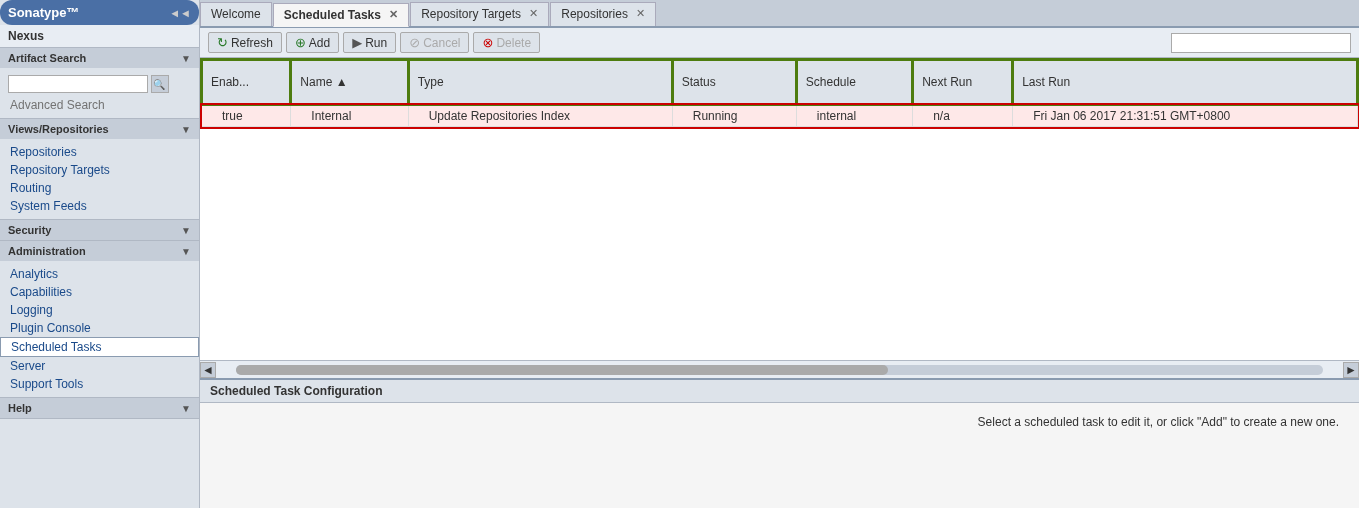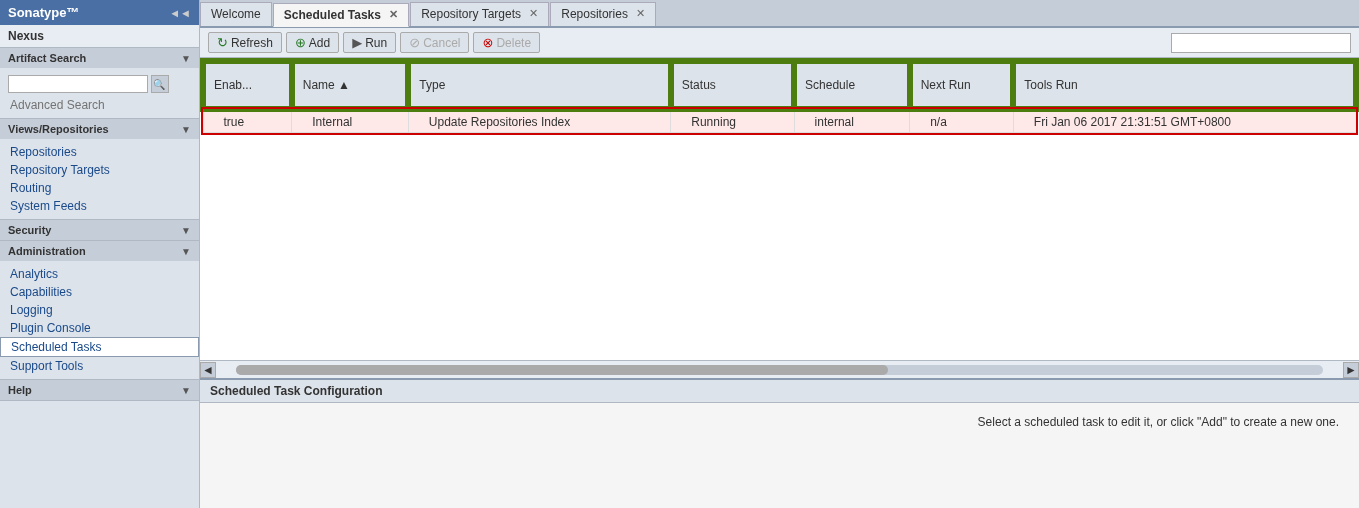--- a/index.html
+++ b/index.html
@@ -3,21 +3,21 @@
   <meta charset="utf-8">
   <style>
     * { box-sizing: border-box; margin: 0; padding: 0; }
     body { font-family: Arial, sans-serif; font-size: 12px; background: #f0f0f0; color: #333; overflow: hidden; }
 
     
     .app-container { display: flex; height: 508px; width: 1359px; }
 
     
     .sidebar { width: 200px; min-width: 200px; background: #dde3ea; border-right: 1px solid #b0b8c4; display: flex; flex-direction: column; overflow-y: auto; }
-    .sidebar-header { background: #4a6fa5; color: white; font-size: 13px; font-weight: bold; padding: 5px 8px; display: flex; justify-content: space-between; align-items: center; }
+    .sidebar-header { background: #4a6fa5; color: white; font-size: 13px; font-weight: bold; padding: 5px 8px; display: flex; justify-content: space-between; align-items: center; border-radius: 12px; }
     .sidebar-header-arrows { color: #ccc; font-size: 11px; cursor: pointer; }
     .sidebar-tab { background: #c5cdd8; border-bottom: 1px solid #b0b8c4; padding: 4px 8px; font-size: 12px; font-weight: bold; cursor: pointer; }
     .sidebar-tab.active { background: #e8edf3; }
 
     .sidebar-section { border-bottom: 1px solid #b0b8c4; }
     .sidebar-section-header { background: #c5cdd8; padding: 4px 8px; font-weight: bold; font-size: 11px; display: flex; justify-content: space-between; align-items: center; cursor: pointer; }
     .sidebar-section-content { padding: 4px 0; }
     .sidebar-search-row { padding: 3px 8px; display: flex; align-items: center; gap: 3px; }
     .sidebar-search-input { width: 140px; height: 18px; border: 1px solid #aaa; font-size: 11px; padding: 1px 3px; }
     .sidebar-search-btn { width: 18px; height: 18px; background: #c5cdd8; border: 1px solid #aaa; cursor: pointer; font-size: 10px; display: flex; align-items: center; justify-content: center; }
@@ -37,21 +37,21 @@
     
     .toolbar { background: #e8edf3; border-bottom: 1px solid #b0b8c4; padding: 4px 8px; display: flex; align-items: center; gap: 4px; }
     .toolbar-btn { display: flex; align-items: center; gap: 3px; padding: 2px 8px; background: #dde3ea; border: 1px solid #aaa; cursor: pointer; font-size: 12px; color: #333; border-radius: 2px; }
     .toolbar-btn.disabled { color: #aaa; cursor: default; }
     .toolbar-search { margin-left: auto; }
     .toolbar-search input { height: 20px; width: 180px; border: 1px solid #aaa; padding: 1px 4px; font-size: 12px; }
 
     
     .table-container { flex: 1; overflow: auto; background: #fff; position: relative; }
     .data-table { width: 100%; border-collapse: collapse; font-size: 12px; }
-    .data-table th { background: #dde3ea; border: 6px solid #4d7c0f; padding: 14px 8px; text-align: left; font-weight: normal; white-space: nowrap; position: sticky; top: 0; z-index: 1; }
+    .data-table th { background: #dde3ea; border: 3px solid #4d7c0f; padding: 14px 8px; text-align: left; font-weight: normal; white-space: nowrap; position: sticky; top: 0; z-index: 1; }
     .data-table td { border: 1px solid #ddd; padding: 3px 20px; white-space: nowrap; }
     .row-selected td { background: #fee; }
     .row-selected { outline: 2px solid #cc0000; }
 
     
     .hscroll-area { height: 18px; background: #e8edf3; border-top: 1px solid #b0b8c4; display: flex; align-items: center; }
     .hscroll-track { flex: 1; height: 10px; background: #c5cdd8; margin: 0 20px; border-radius: 5px; position: relative; }
     .hscroll-thumb { width: 60%; height: 10px; background: #aaa; border-radius: 5px; position: absolute; left: 0; }
 
     
@@ -125,20 +125,21 @@
       <div class="sidebar-section-header">
         <span>Administration</span>
         <span class="icon-expand">▼</span>
       </div>
       <div class="sidebar-section-content">
         <a class="sidebar-link">Analytics</a>
         <a class="sidebar-link">Capabilities</a>
         <a class="sidebar-link">Logging</a>
         <a class="sidebar-link">Plugin Console</a>
         <a class="sidebar-link selected" style="border: 1px solid #8a9bb0; background: #fff; color: #1a4a8a;">Scheduled Tasks</a>
+        <a class="sidebar-link">Server</a>
         <a class="sidebar-link">Support Tools</a>
       </div>
     </div>
 
     <div class="sidebar-section">
       <div class="sidebar-section-header">
         <span>Help</span>
         <span class="icon-expand">▼</span>
       </div>
     </div>
@@ -207,21 +208,21 @@
               <th>
                 <span>Status</span>
               </th>
               <th>
                 <span>Schedule</span>
               </th>
               <th>
                 <span>Next Run</span>
               </th>
               <th>
-                <span>Tools Run</span>
+                <span>Last Run</span>
               </th>
             </tr>
           </thead>
           <tbody>
             <tr class="row-selected" style="outline: 2px solid #cc0000;">
               <td style="background: rgb(254, 232, 232);">true</td>
               <td style="background:#fee8e8;">Internal</td>
               <td style="background:#fee8e8;">Update Repositories Index</td>
               <td style="background:#fee8e8;">Running</td>
               <td style="background:#fee8e8;">internal</td>

